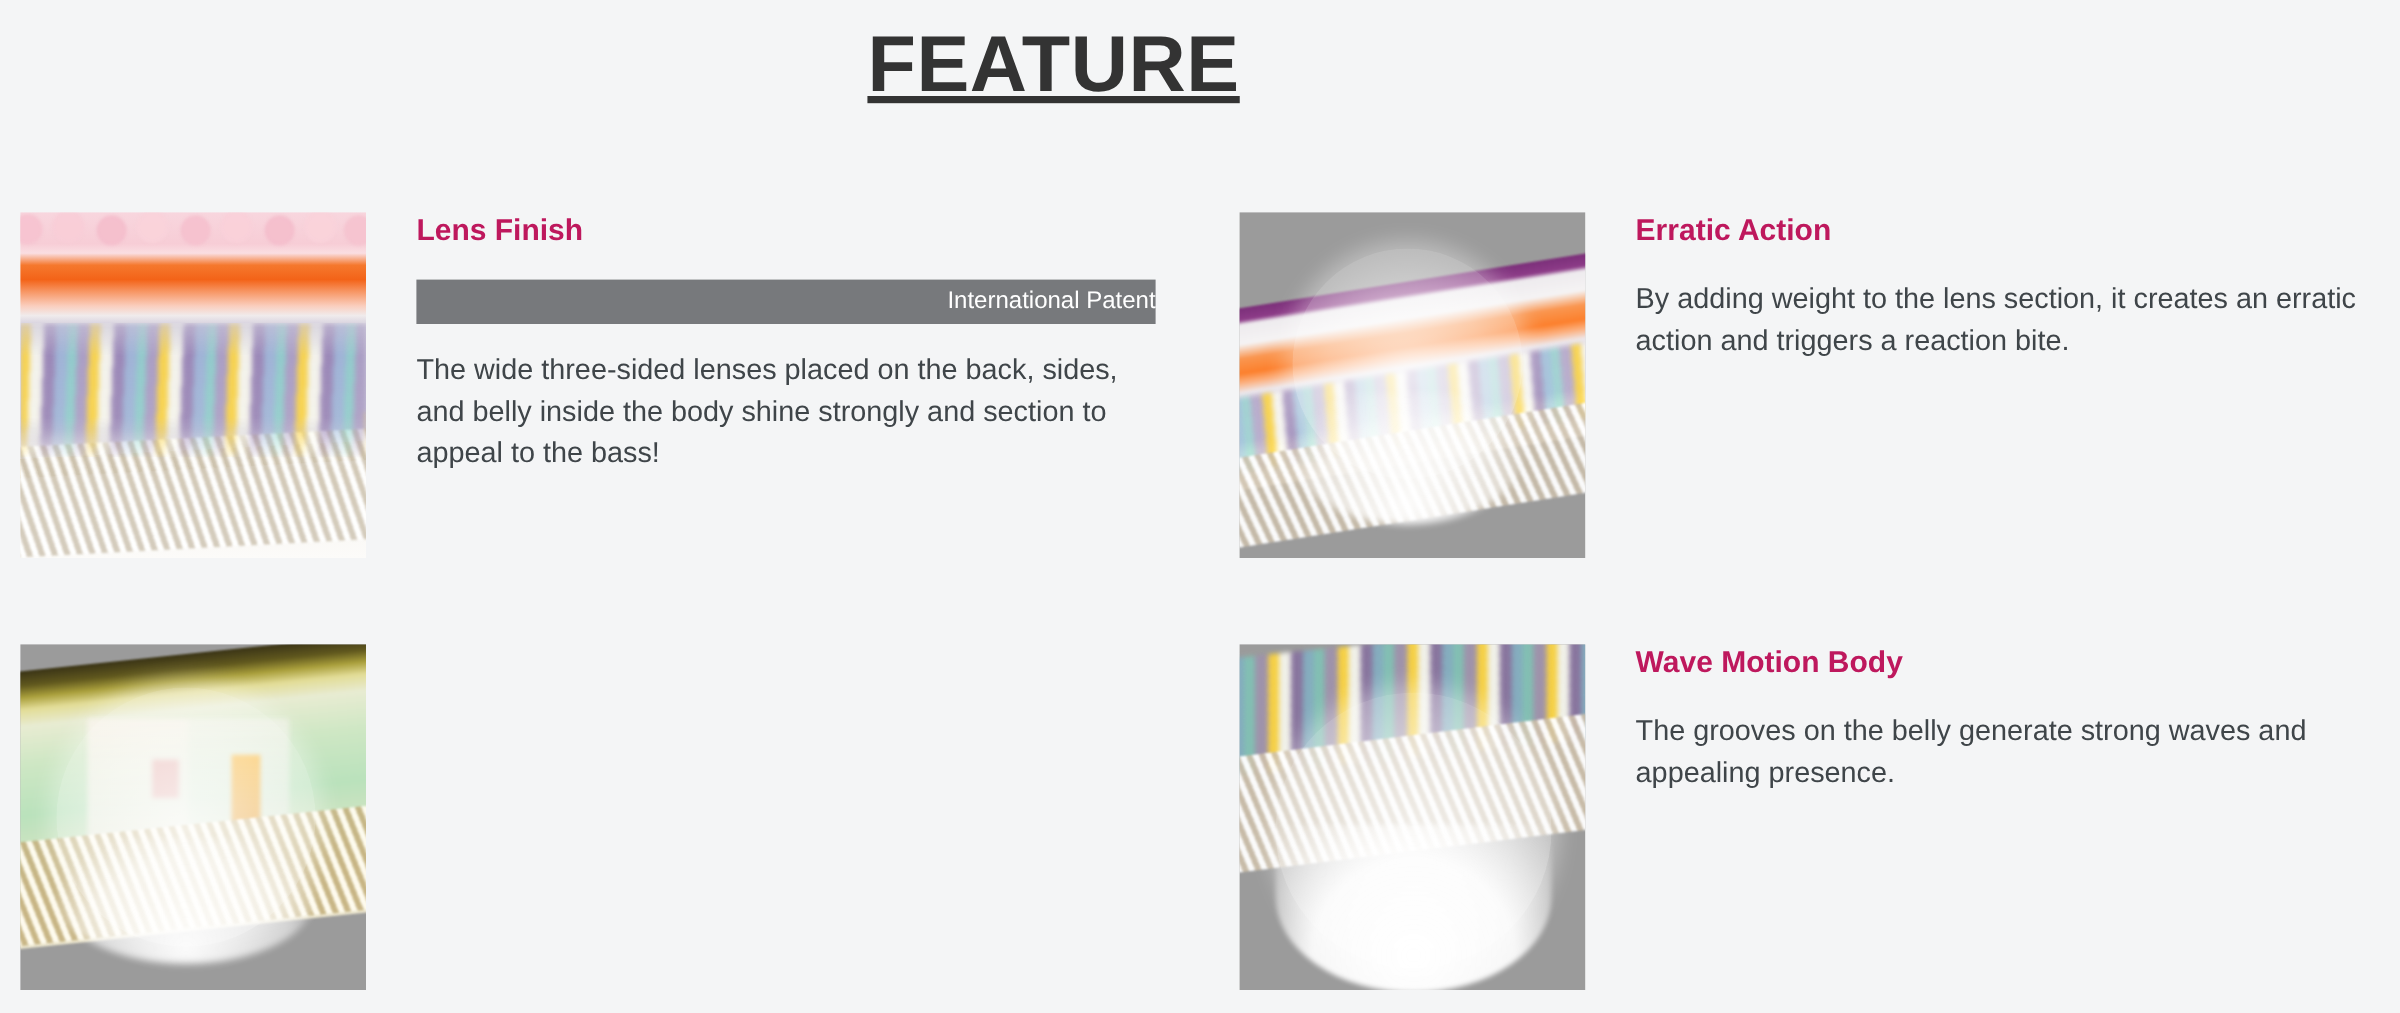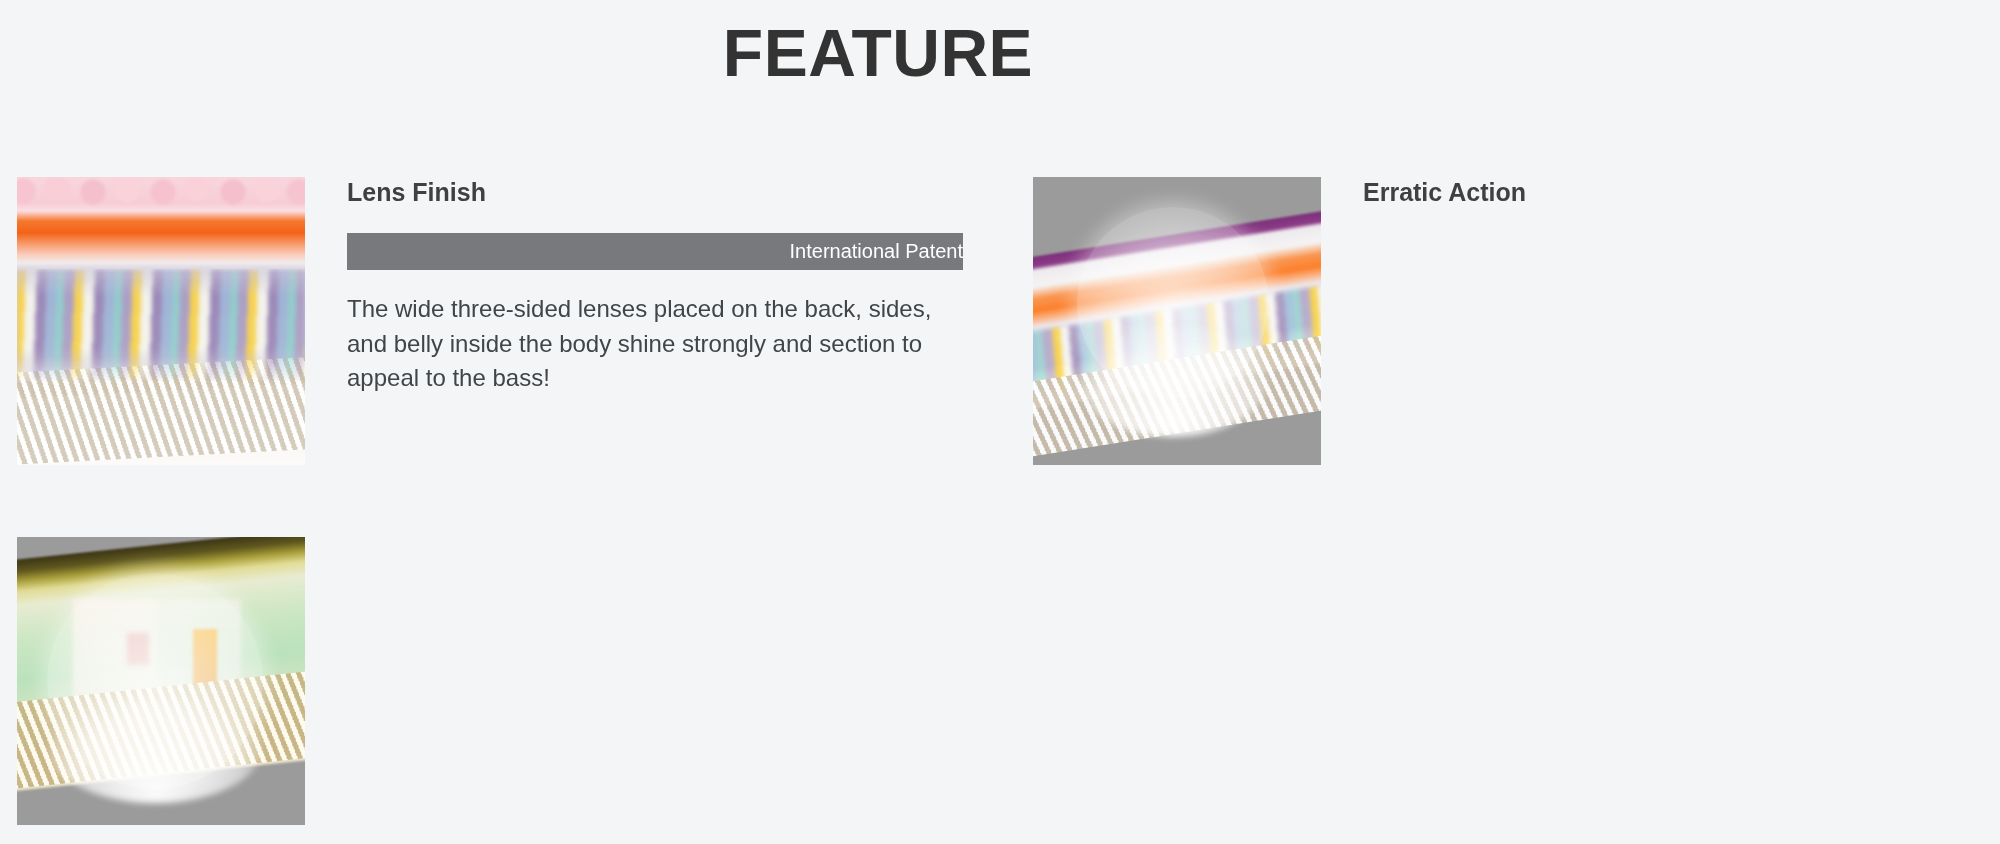--- a/index.html
+++ b/index.html
@@ -29,20 +29,21 @@
     position: absolute;
     top: 14px;
     left: 0;
     width: 1756px;
     text-align: center;
     font-size: 66px;
     font-weight: bold;
     letter-spacing: 0.5px;
     color: #333333;
     line-height: 1.2;
+    text-decoration: underline;
   }
 
   
   .feature-grid {
     position: absolute;
     top: 177px;
     left: 17px;
     width: 1966px;
     display: grid;
     grid-template-columns: 1016px 950px;
@@ -290,21 +291,21 @@
   
   .card-body {
     padding-left: 42px;
     padding-top: 0px;
     flex: 1 1 auto;
   }
 
   .card-title {
     font-size: 25px;
     font-weight: bold;
-    color: #404040;
+    color: #be185d;
     line-height: 1.2;
     margin-bottom: 0;
   }
 
   .patent-badge {
     display: block;
     width: 616px;
     margin-top: 26px;
     padding: 7px 0 8px;
     background: #77797c;
@@ -351,30 +352,43 @@
     <div class="feature-card col2">
       <div class="thumb thumb-erratic">
         <div class="band-erratic"></div>
         <div class="flakes-erratic"></div>
         <div class="ribs-erratic"></div>
         <div class="magnifier mag-erratic"></div>
         <div class="mag-erratic-glow"></div>
       </div>
       <div class="card-body">
         <div class="card-title">Erratic Action</div>
+        <p class="card-text">By adding weight to the lens section, it creates an erratic action and triggers a reaction bite.</p>
       </div>
     </div>
 
     <div class="feature-card">
       <div class="thumb thumb-fixed">
         <div class="band-fixed"></div>
         <div class="panel-fixed"></div>
         <div class="accent-fixed-pink"></div>
         <div class="accent-fixed-orange"></div>
         <div class="ribs-fixed"></div>
         <div class="magnifier mag-fixed"></div>
         <div class="mag-fixed-glow"></div>
       </div>
     </div>
 
+    <div class="feature-card col2">
+      <div class="thumb thumb-wave">
+        <div class="flakes-wave"></div>
+        <div class="ribs-wave"></div>
+        <div class="magnifier mag-wave"></div>
+        <div class="mag-wave-glow"></div>
+      </div>
+      <div class="card-body">
+        <div class="card-title">Wave Motion Body</div>
+        <p class="card-text">The grooves on the belly generate strong waves and appealing presence.</p>
+      </div>
+    </div>
 
   </div>
 </div>
 
 </body></html>

